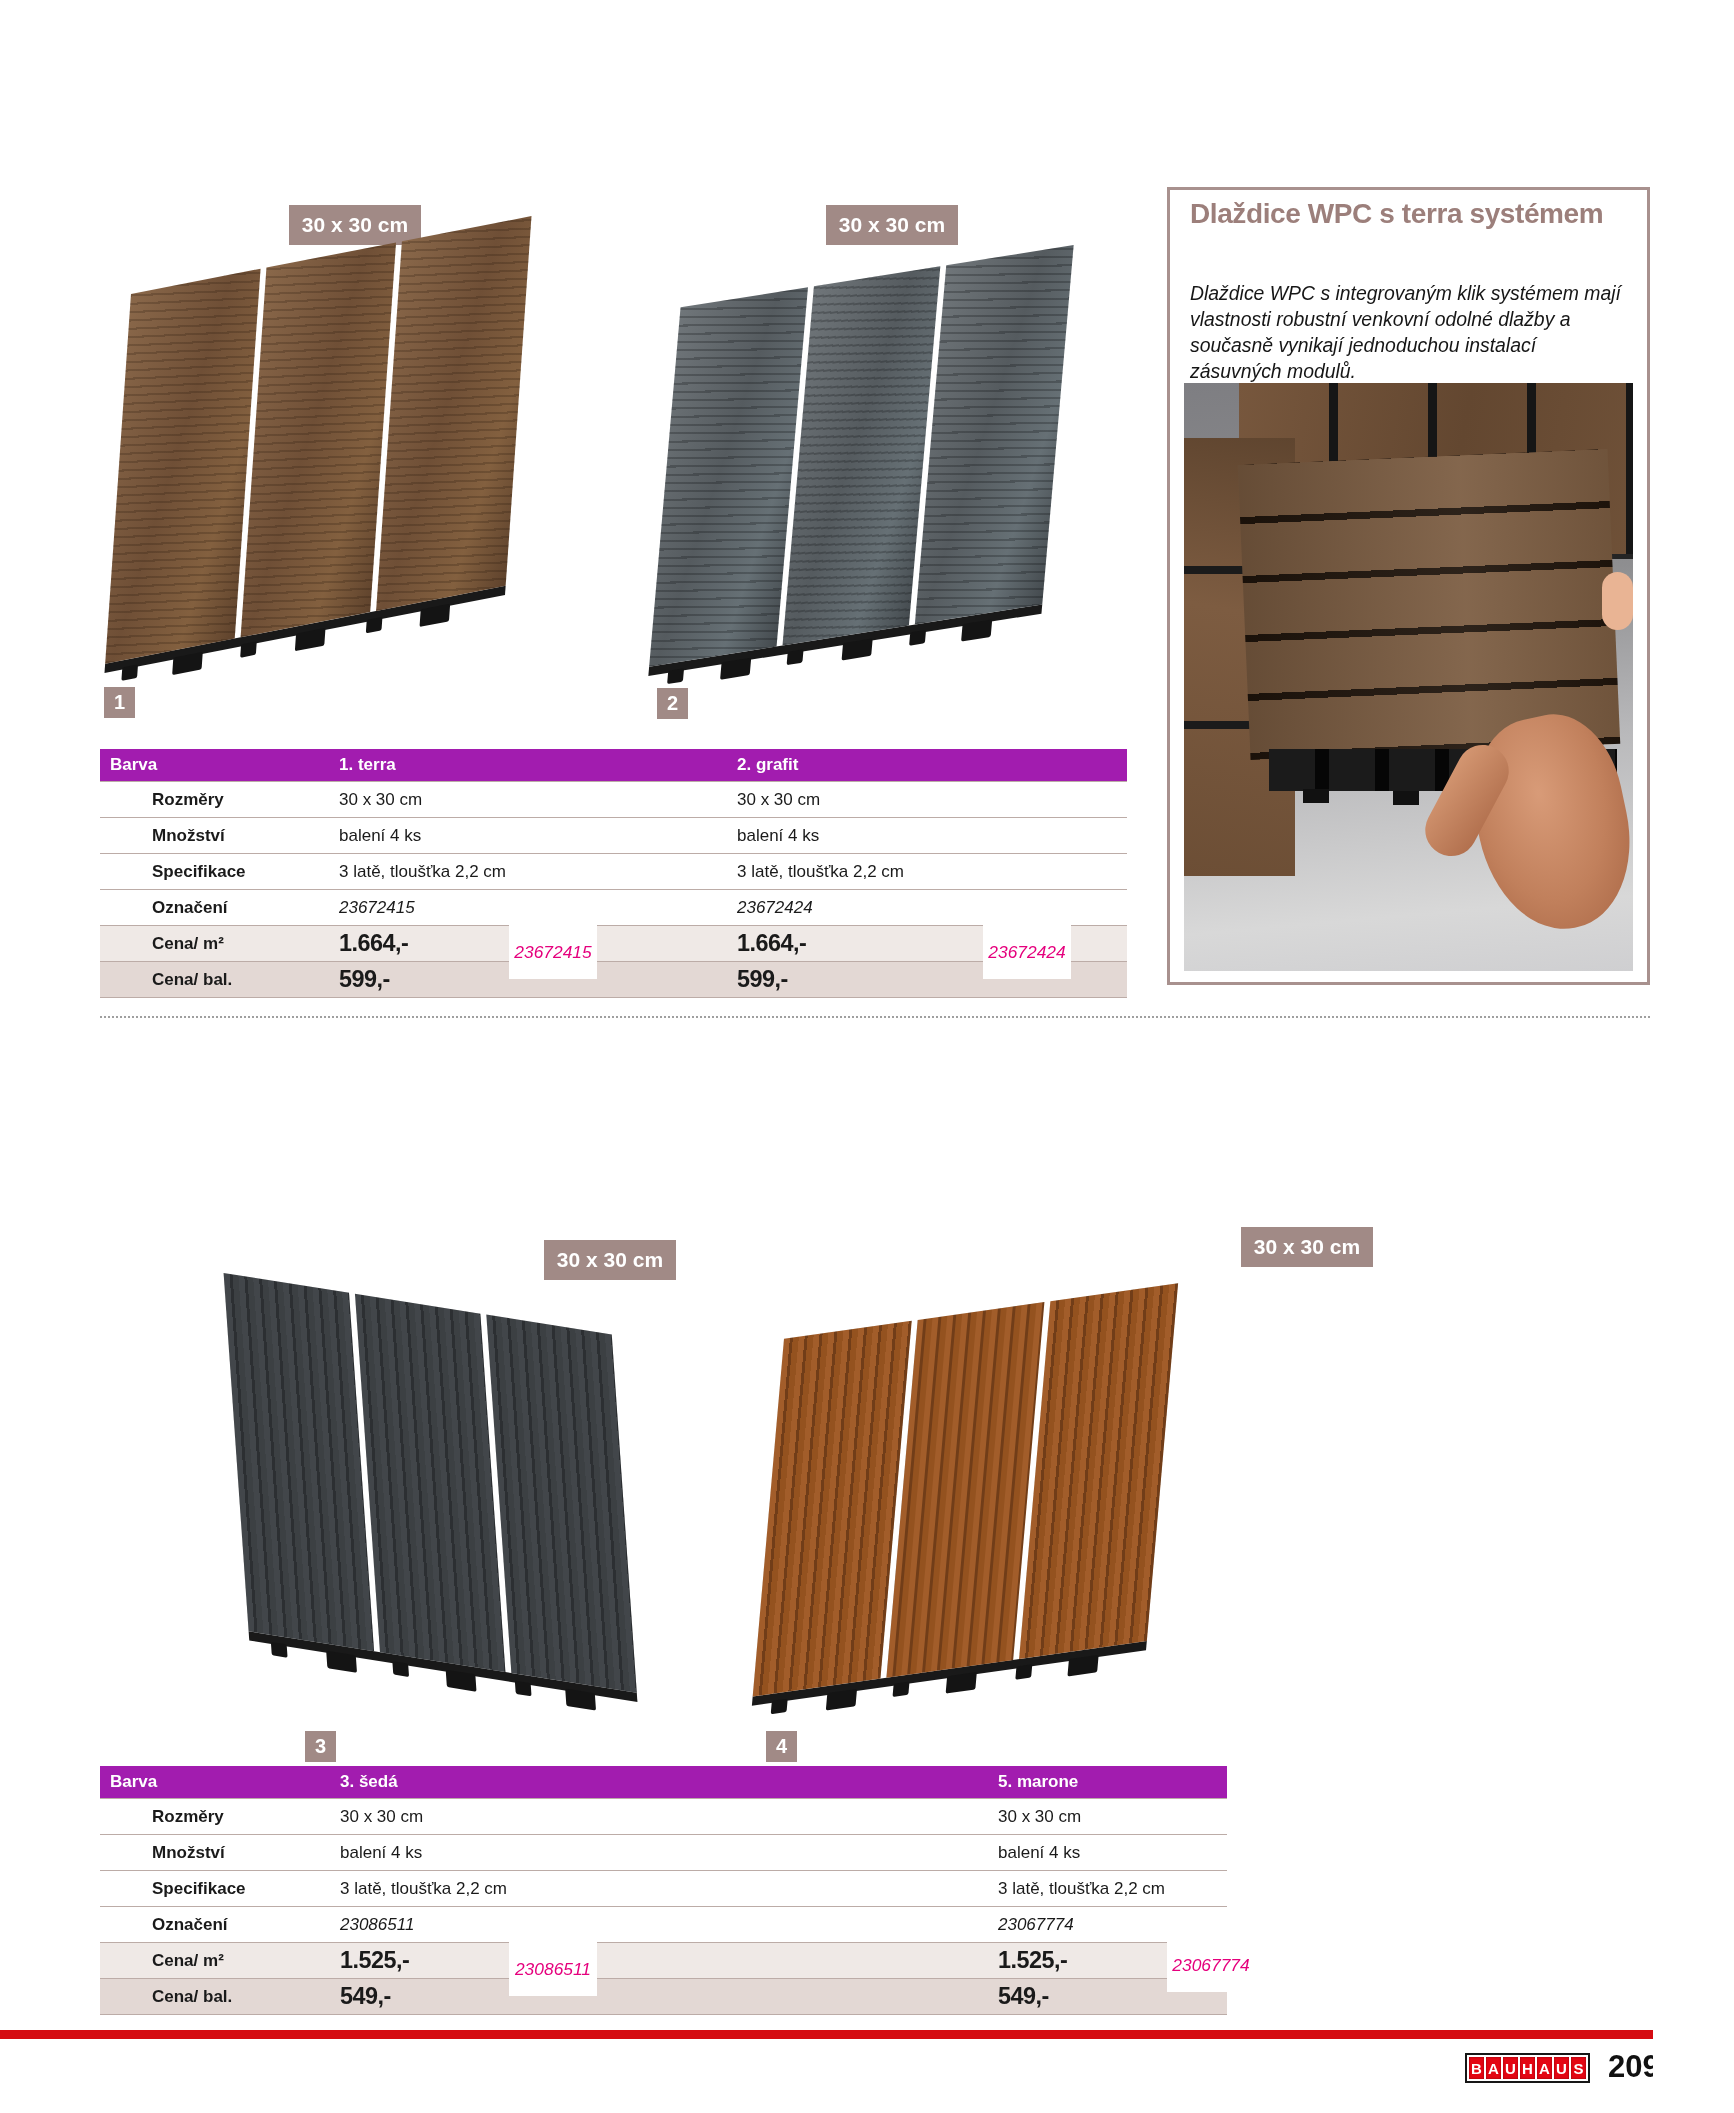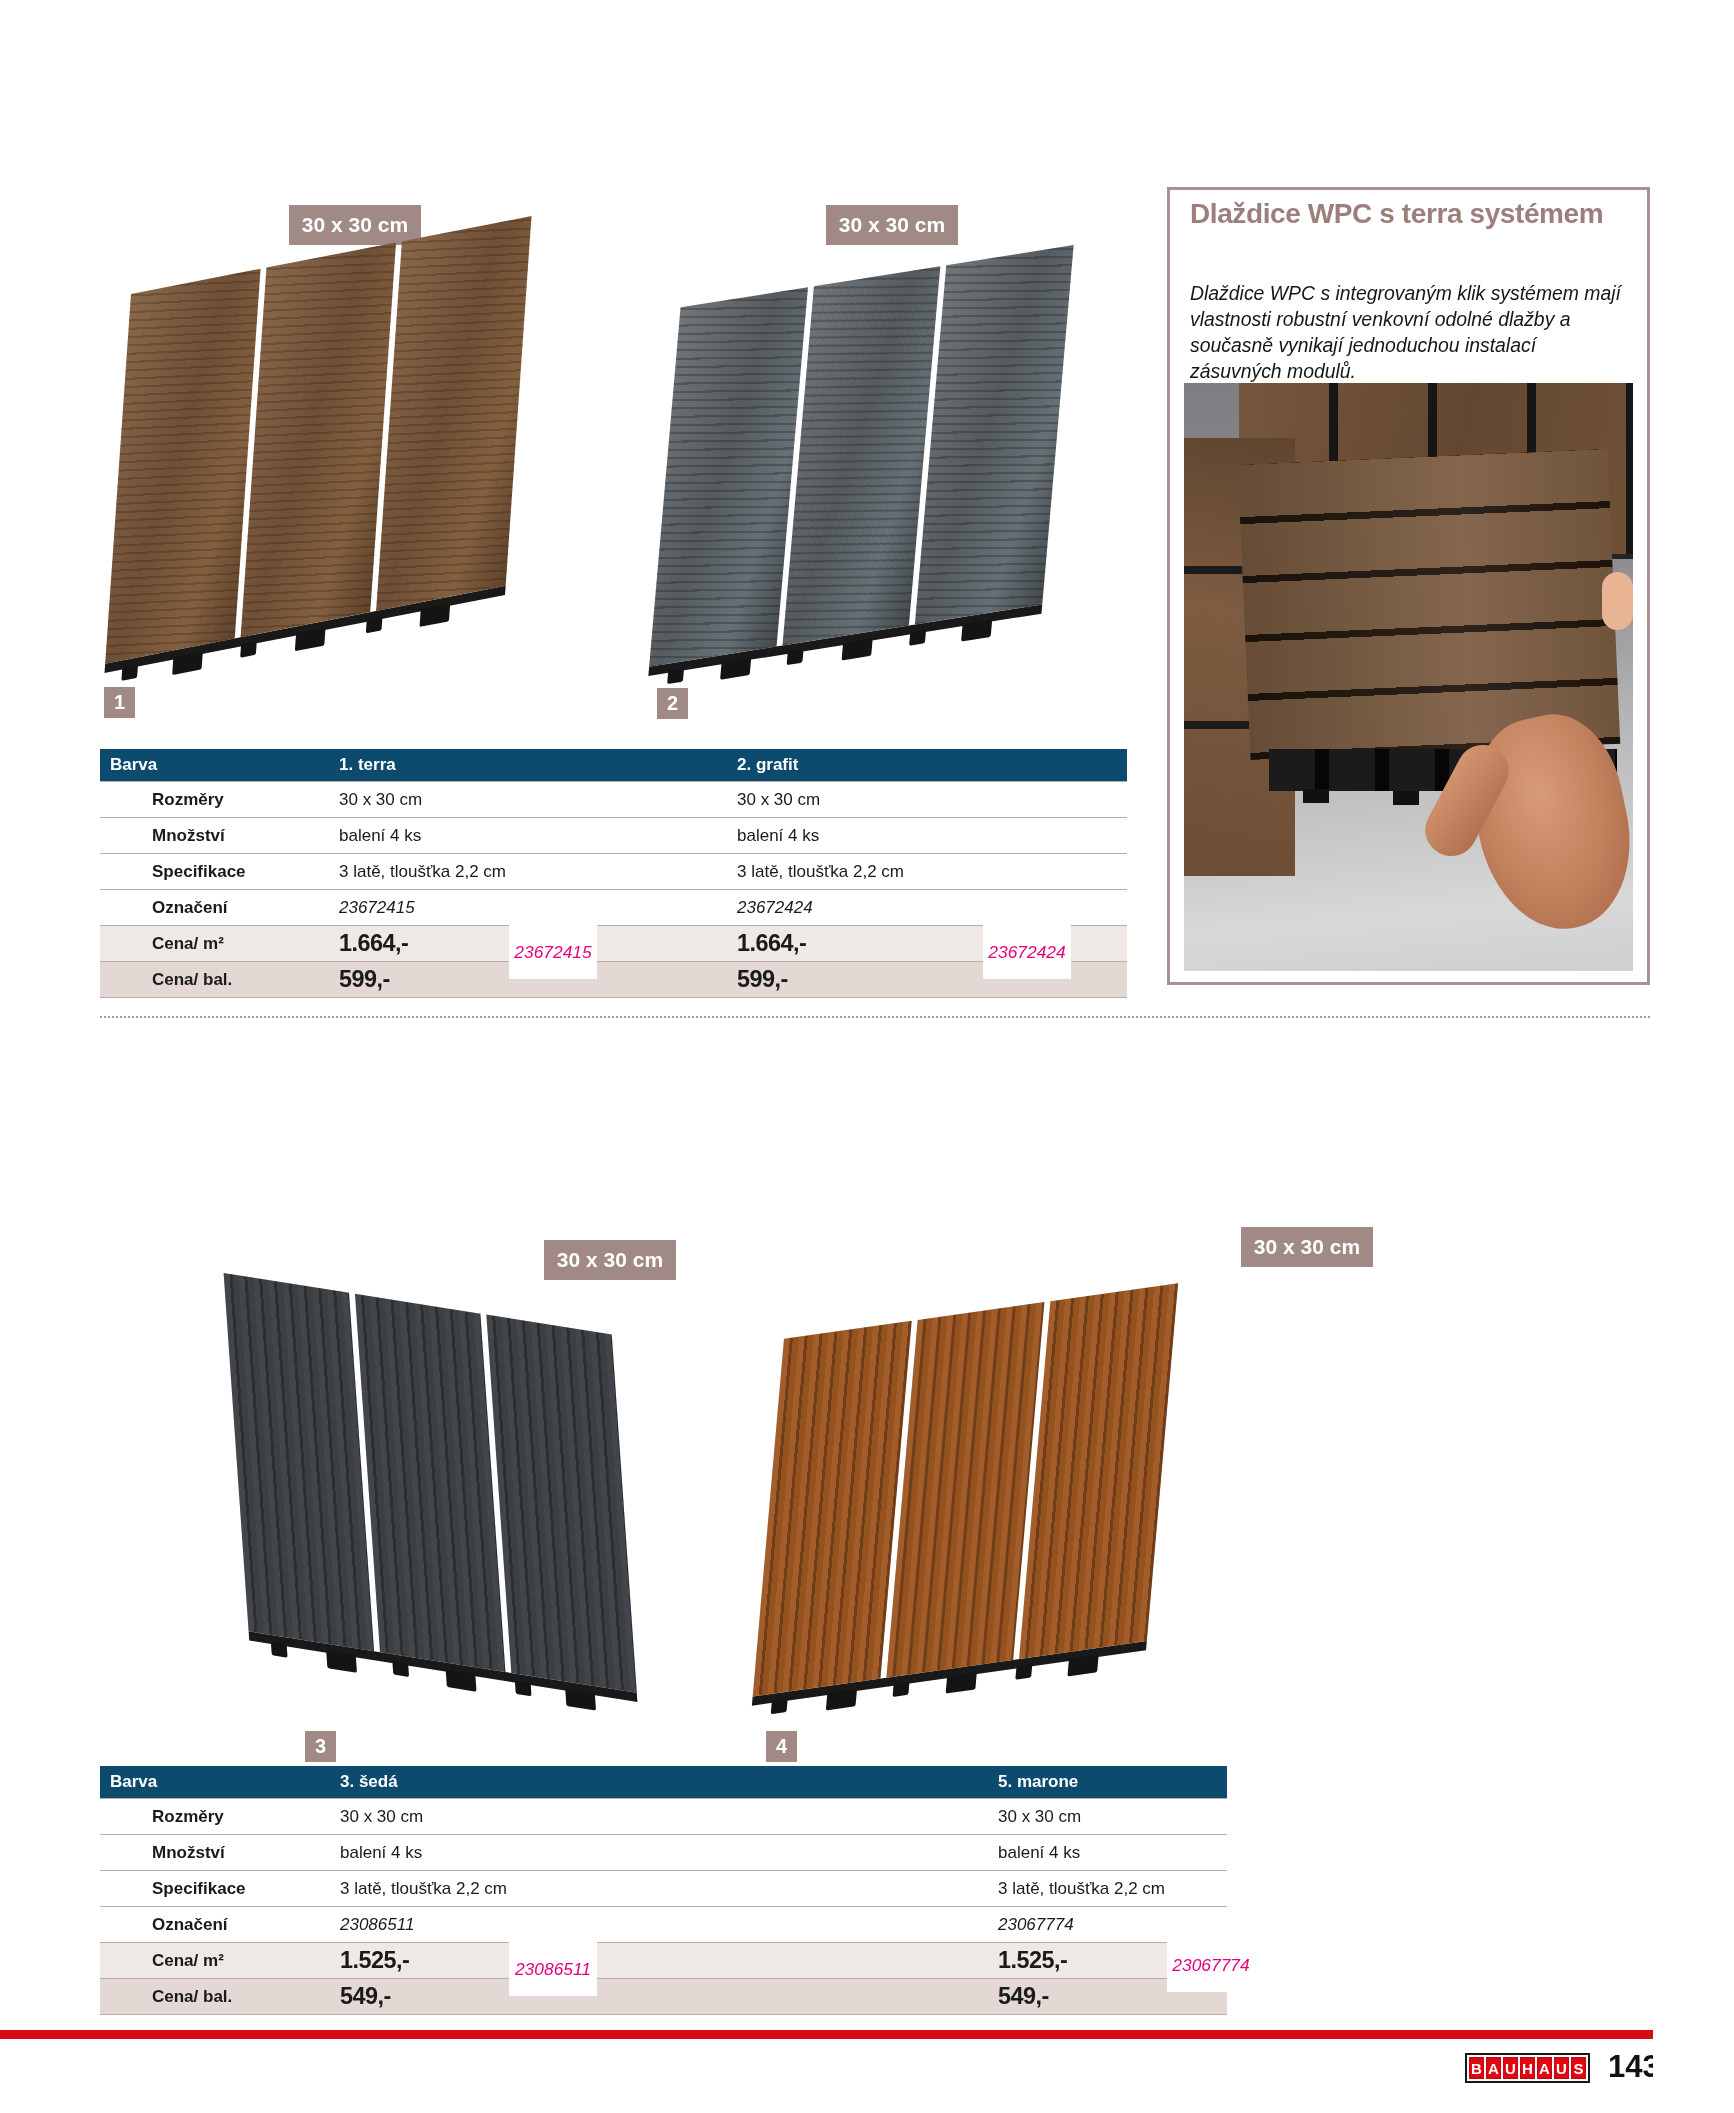--- a/index.html
+++ b/index.html
@@ -55,21 +55,21 @@
   .ph-tooth{position:absolute;width:26px;height:14px;background:#111;}
   .ph-hand{position:absolute;left:294px;top:333px;width:149px;height:214px;transform:rotate(-12deg);
     border-radius:45% 40% 48% 50%;background:radial-gradient(ellipse at 45% 35%,#d89b78 0%,#c1805c 55%,#a56342 100%);}
   .ph-thumb{position:absolute;left:257px;top:358px;width:52px;height:119px;transform:rotate(28deg);
     border-radius:26px;background:linear-gradient(100deg,#d59873,#b06e4c);}
   .ph-fingertip{position:absolute;left:418px;top:189px;width:31px;height:58px;border-radius:16px;
     background:#e9b494;}
 
   
   .spec-table{position:absolute;left:100px;}
-  .t-head{position:relative;height:32px;background:#0c4a6e;}
+  .t-head{position:relative;height:32px;background:#a21caf;}
   .t-head span{position:absolute;color:#fff;font-weight:bold;font-size:17px;line-height:32px;}
   .t-row{position:relative;height:35px;border-top:1px solid #bcaca7;font-size:17px;}
   .t-row span{position:absolute;line-height:35px;white-space:nowrap;}
   .t-row .c0{font-weight:bold;margin-left:42px;}
   .t-row.italic .c1,.t-row.italic .c2{font-style:italic;}
   .t-row.price1{background:#efe9e6;}
   .t-row.price2{background:#e3d8d4;}
   .t-row.price1 .c1,.t-row.price1 .c2,.t-row.price2 .c1,.t-row.price2 .c2{
     font-weight:bold;font-size:23.4px;letter-spacing:-0.5px;}
   .spec-table .c0{left:10px;} 
@@ -261,16 +261,16 @@
   <div class="red-bar"></div>
   <div class="bauhaus-logo">
     <div class="logo-cell">B</div>
     <div class="logo-cell">A</div>
     <div class="logo-cell">U</div>
     <div class="logo-cell">H</div>
     <div class="logo-cell">A</div>
     <div class="logo-cell">U</div>
     <div class="logo-cell">S</div>
   </div>
-  <div class="page-number">143</div>
+  <div class="page-number">209</div>
 
 </div>
 
 
 </body></html>

